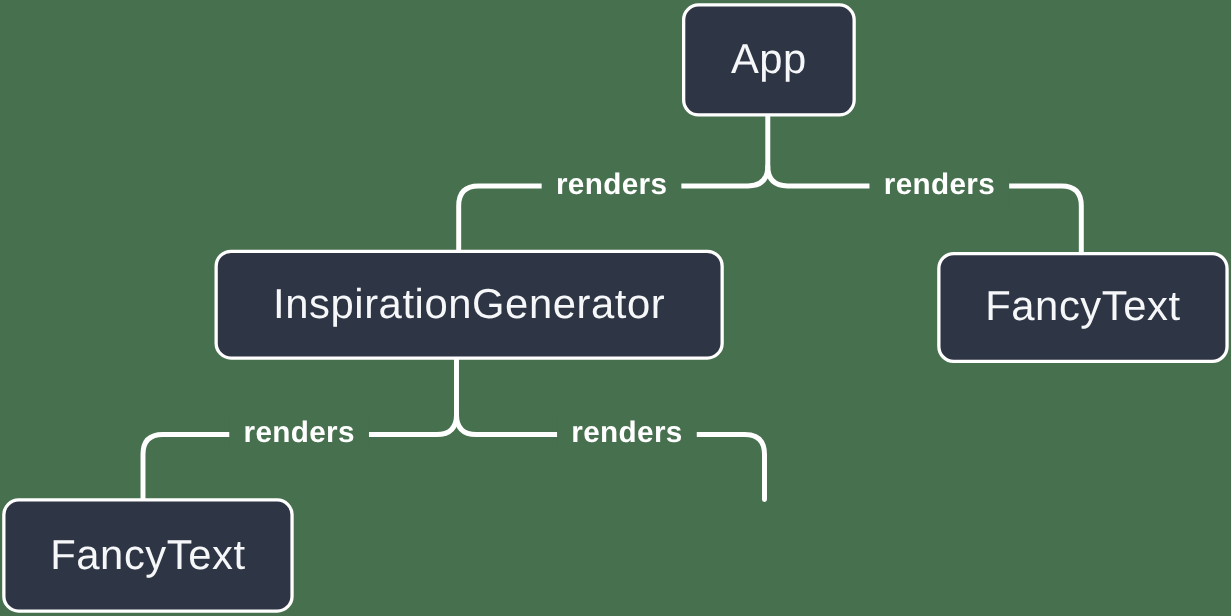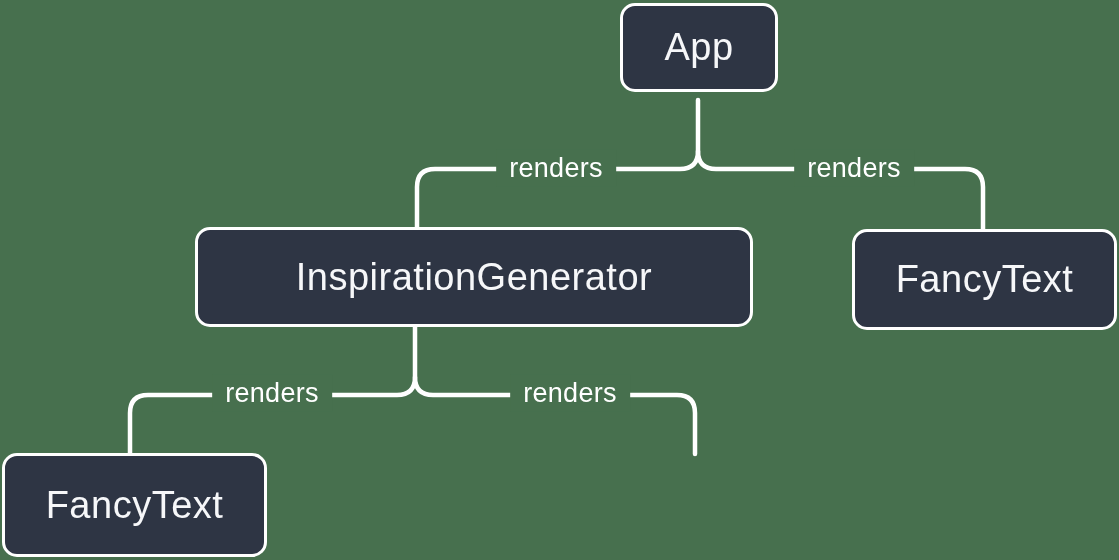--- a/index.html
+++ b/index.html
@@ -39,32 +39,32 @@
     border-radius: 15px;
     display: flex;
     align-items: center;
     justify-content: center;
     color: var(--node-text, #F6F7F9);
     font-size: 38px;
     font-weight: 400;
     letter-spacing: 0.5px;
     white-space: nowrap;
   }
-  .node-app            { left: 620px; top: 3px;   width: 158px; height: 89px; }
-  .node-inspiration    { left: 195px; top: 227px; width: 558px; height: 100px; }
+  .node-app            { left: 620px; top: 3px;   width: 158px; height: 103px; }
+  .node-inspiration    { left: 195px; top: 227px; width: 463px; height: 100px; }
   .node-fancy-top      { left: 852px; top: 229px; width: 265px; height: 101px; }
   .node-fancy-bottom   { left: 2px;   top: 453px; width: 265px; height: 104px; }
   .node-copyright      { left: 567px; top: 453px; width: 265px; height: 97px; }
   .edge-label {
     position: absolute;
     transform: translate(-50%, -50%);
     background: var(--background, #47704E);
     color: var(--edge-label-text, #FFFFFF);
     font-size: 27px;
-    font-weight: 400;
+    font-weight: 700;
     letter-spacing: 0.3px;
     padding: 3px 13px;
     white-space: nowrap;
   }
   .edge-label-1 { left: 556px; top: 168px; }
   .edge-label-2 { left: 854px; top: 168px; }
   .edge-label-3 { left: 272px; top: 393px; }
   .edge-label-4 { left: 570px; top: 393px; }
 </style>
 </head>

